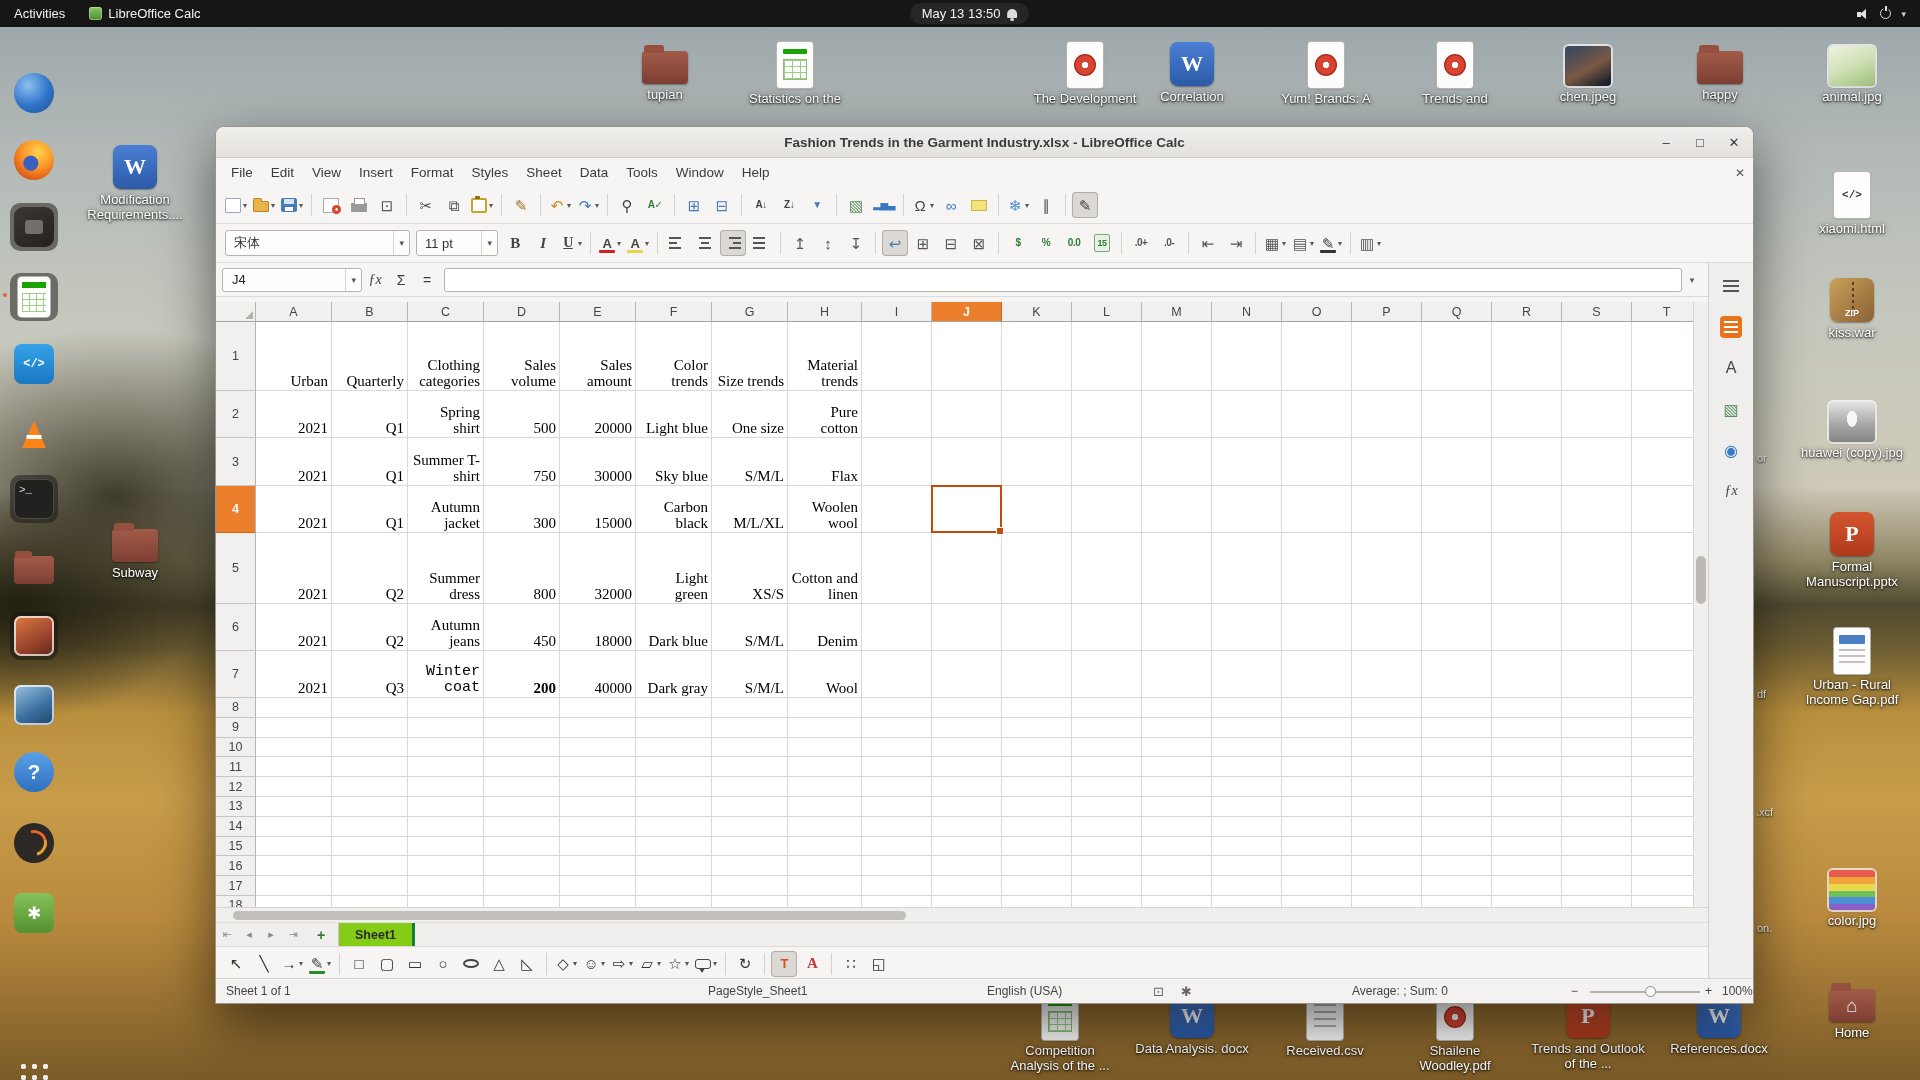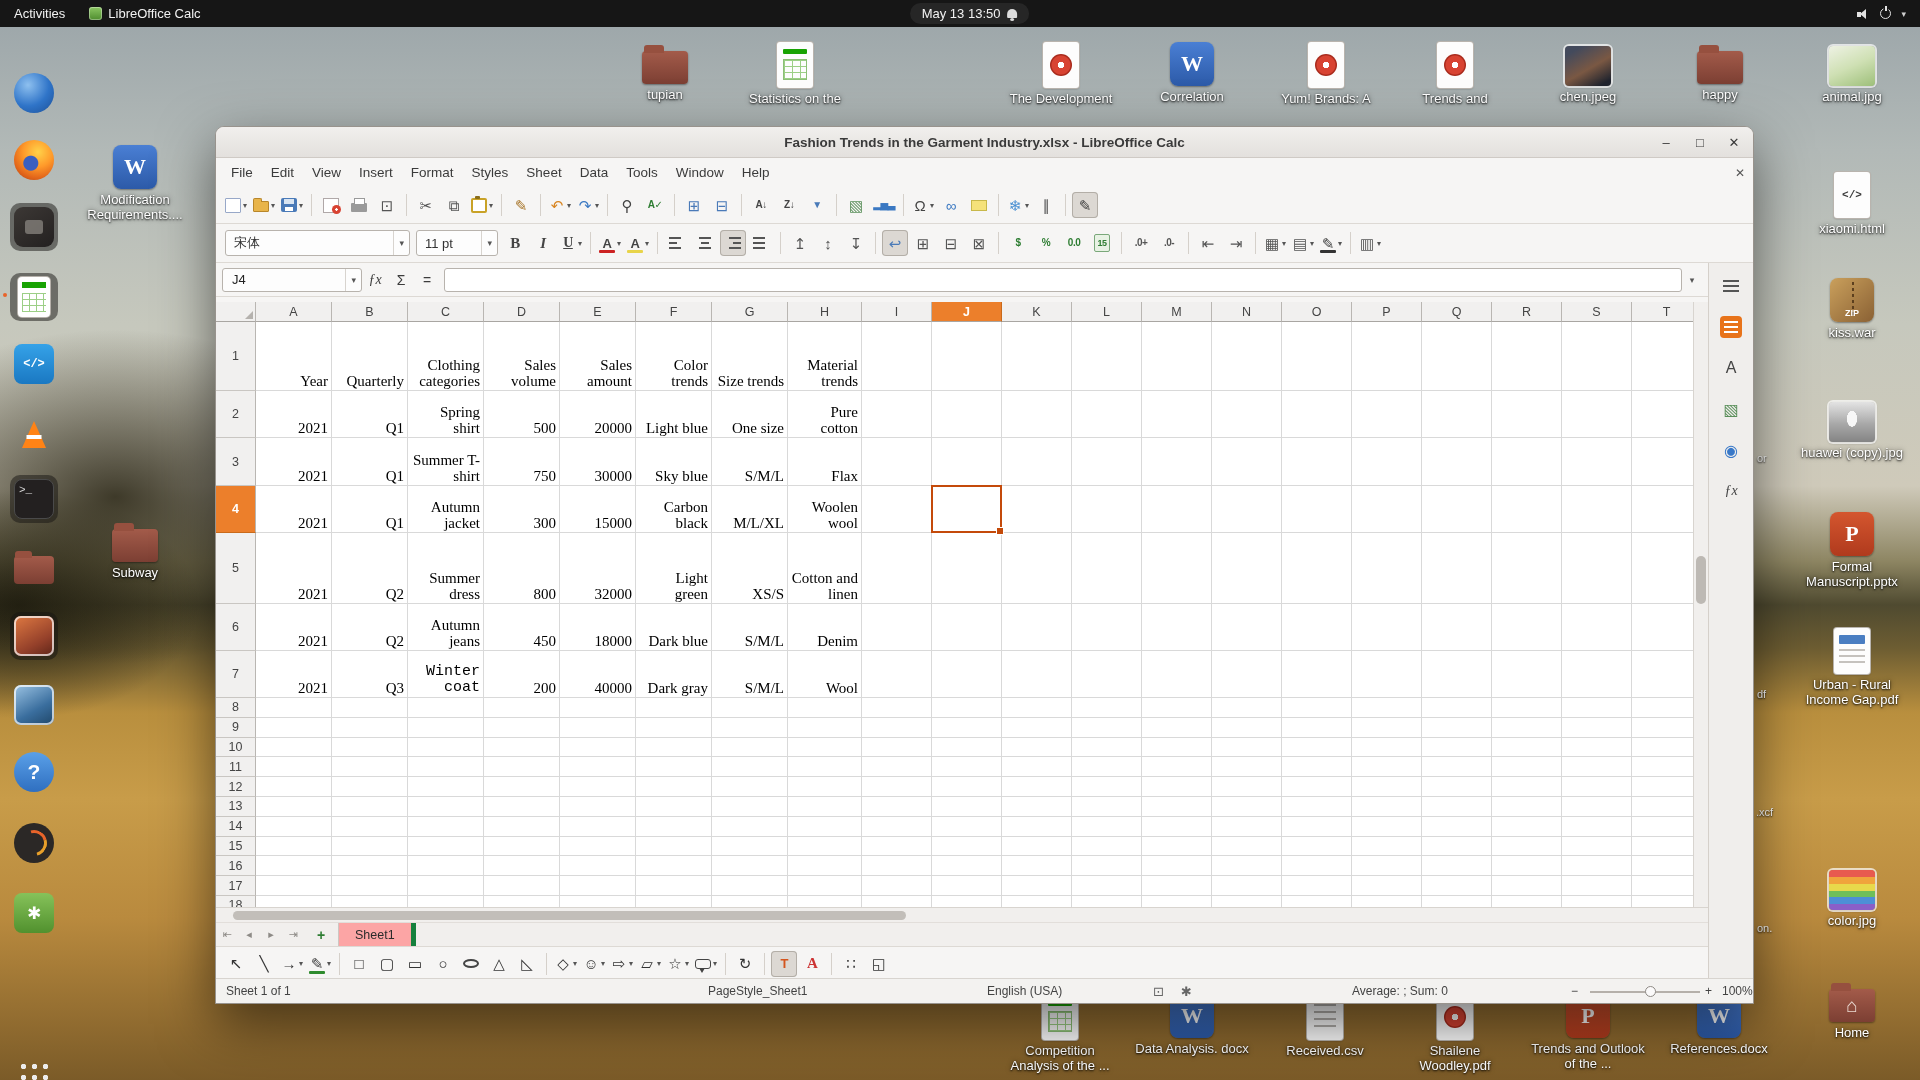--- a/index.html
+++ b/index.html
@@ -162,21 +162,21 @@
   .cell{background:#fff;border-right:1px solid #d9d9d9;border-bottom:1px solid #d9d9d9;font-family:"Liberation Serif","DejaVu Serif",serif;font-size:15px;color:#000;display:flex;align-items:flex-end;justify-content:flex-end;text-align:right;padding:0 3px 1px;line-height:16px;overflow:hidden;overflow-wrap:anywhere}
   .selbox{position:absolute;border:2px solid #c44a0a;pointer-events:none}
   .selbox::after{content:"";position:absolute;right:-4px;bottom:-4px;width:6px;height:6px;background:#c44a0a;border:1px solid #fff}
   .vscroll{width:15px;flex:0 0 15px;background:#f1efed;border-left:1px solid #d8d4cf;position:relative}
   .vthumb{position:absolute;left:2px;right:2px;top:254px;height:48px;background:#bdb9b4;border-radius:6px}
   .hscroll{height:15px;flex:0 0 15px;background:#f1efed;border-top:1px solid #d8d4cf;position:relative}
   .hthumb{position:absolute;left:17px;width:673px;top:3px;height:9px;background:#c2beb9;border-radius:5px}
   .tabbar{height:24px;flex:0 0 24px;background:#f1efed;display:flex;align-items:center;border-top:1px solid #e2deda}
   .tabnav{width:22px;text-align:center;font-size:11px;color:#8d8a86}
   .addsheet{width:22px;text-align:center;font-size:14px;font-weight:700;color:#2e7d32;margin:0 6px}
-  .sheettab{height:100%;display:flex;align-items:center;padding:0 16px;background:#fca5a5;border-left:1px solid #ccc7c2;border-right:5px solid #15803d;font-size:12.5px;font-weight:400;color:#2b2b2b}
+  .sheettab{height:100%;display:flex;align-items:center;padding:0 16px;background:#84cc16;border-left:1px solid #ccc7c2;border-right:3px solid #15803d;font-size:12.5px;font-weight:700;color:#2b2b2b}
   .drawbar{height:34px;flex:0 0 34px;background:#f6f5f4;border-top:1px solid #ddd9d4;display:flex;align-items:center;padding-left:6px}
   
   .sidebar{width:45px;flex:0 0 45px;background:#f0eeec;border-left:1px solid #d5d0ca;display:flex;flex-direction:column;align-items:center;padding-top:8px;gap:11px}
   .sbtn{width:32px;height:30px;display:flex;align-items:center;justify-content:center;border-radius:4px}
   .sb-glyph{font-size:16px;color:#444;display:flex;align-items:center;justify-content:center;position:relative}
   .sb-burger{width:16px;height:12px;background:linear-gradient(#555,#555) 0 0/16px 2px no-repeat,linear-gradient(#555,#555) 0 5px/16px 2px no-repeat,linear-gradient(#555,#555) 0 10px/16px 2px no-repeat}
   .sb-prop{width:22px;height:22px;border-radius:4px;background:#e8731a;position:relative}
   .sb-prop::after{content:"";position:absolute;left:4px;right:4px;top:5px;height:2px;background:#fff;box-shadow:0 5px 0 #fff,0 10px 0 #fff}
   .st-fx{font-family:"Liberation Serif",serif;font-style:italic;font-size:14px}
   
@@ -219,21 +219,21 @@
         <div class="desk-label">Subway</div>
       </div>
       <div class="desk-icon" style="left: 605px; top: 42px;">
         <div class="fico f-folder"></div>
         <div class="desk-label">tupian</div>
       </div>
       <div class="desk-icon" style="left: 735px; top: 42px;">
         <div class="fico t-page d-calcdoc"></div>
         <div class="desk-label">Statistics on the</div>
       </div>
-      <div class="desk-icon" style="left: 1001px; top: 42px;">
+      <div class="desk-icon" style="left: 1025px; top: 42px;">
         <div class="fico t-page d-pdf"></div>
         <div class="desk-label">The Development</div>
       </div>
       <div class="desk-icon" style="left: 1132px; top: 42px;">
         <div class="fico t-tile d-word"></div>
         <div class="desk-label">Correlation</div>
       </div>
       <div class="desk-icon" style="left: 1266px; top: 42px;">
         <div class="fico t-page d-pdf"></div>
         <div class="desk-label">Yum! Brands: A</div>
@@ -635,21 +635,21 @@
                 <div class="ch" style="width: 70px;">O</div>
                 <div class="ch" style="width: 70px;">P</div>
                 <div class="ch" style="width: 70px;">Q</div>
                 <div class="ch" style="width: 70px;">R</div>
                 <div class="ch" style="width: 70px;">S</div>
                 <div class="ch" style="width: 70px;">T</div>
               </div>
             <div class="gridwrap">
                 <div class="grow" style="height: 69px;">
                   <div class="rowhdr">1</div>
-                  <div class="cell" style="width: 76px;">Year</div>
+                  <div class="cell" style="width: 76px;">Urban</div>
                   <div class="cell" style="width: 76px;">Quarterly</div>
                   <div class="cell" style="width: 76px;">Clothing categories</div>
                   <div class="cell" style="width: 76px;">Sales volume</div>
                   <div class="cell" style="width: 76px;">Sales amount</div>
                   <div class="cell" style="width: 76px;">Color trends</div>
                   <div class="cell" style="width: 76px;">Size trends</div>
                   <div class="cell" style="width: 74px;">Material trends</div>
                   <div class="cell" style="width: 70px;"></div>
                   <div class="cell" style="width: 70px;"></div>
                   <div class="cell" style="width: 70px;"></div>
@@ -776,21 +776,21 @@
                   <div class="cell" style="width: 70px;"></div>
                   <div class="cell" style="width: 70px;"></div>
                   <div class="cell" style="width: 70px;"></div>
                   <div class="cell" style="width: 70px;"></div>
                 </div>
                 <div class="grow" style="height: 47px;">
                   <div class="rowhdr">7</div>
                   <div class="cell" style="width: 76px;">2021</div>
                   <div class="cell" style="width: 76px;">Q3</div>
                   <div class="cell" style="width: 76px; font-family: Liberation Mono, monospace;">Winter coat</div>
-                  <div class="cell" style="width: 76px;">200</div>
+                  <div class="cell" style="width: 76px; font-weight: bold;">200</div>
                   <div class="cell" style="width: 76px;">40000</div>
                   <div class="cell" style="width: 76px;">Dark gray</div>
                   <div class="cell" style="width: 76px;">S/M/L</div>
                   <div class="cell" style="width: 74px;">Wool</div>
                   <div class="cell" style="width: 70px;"></div>
                   <div class="cell" style="width: 70px;"></div>
                   <div class="cell" style="width: 70px;"></div>
                   <div class="cell" style="width: 70px;"></div>
                   <div class="cell" style="width: 70px;"></div>
                   <div class="cell" style="width: 70px;"></div>

